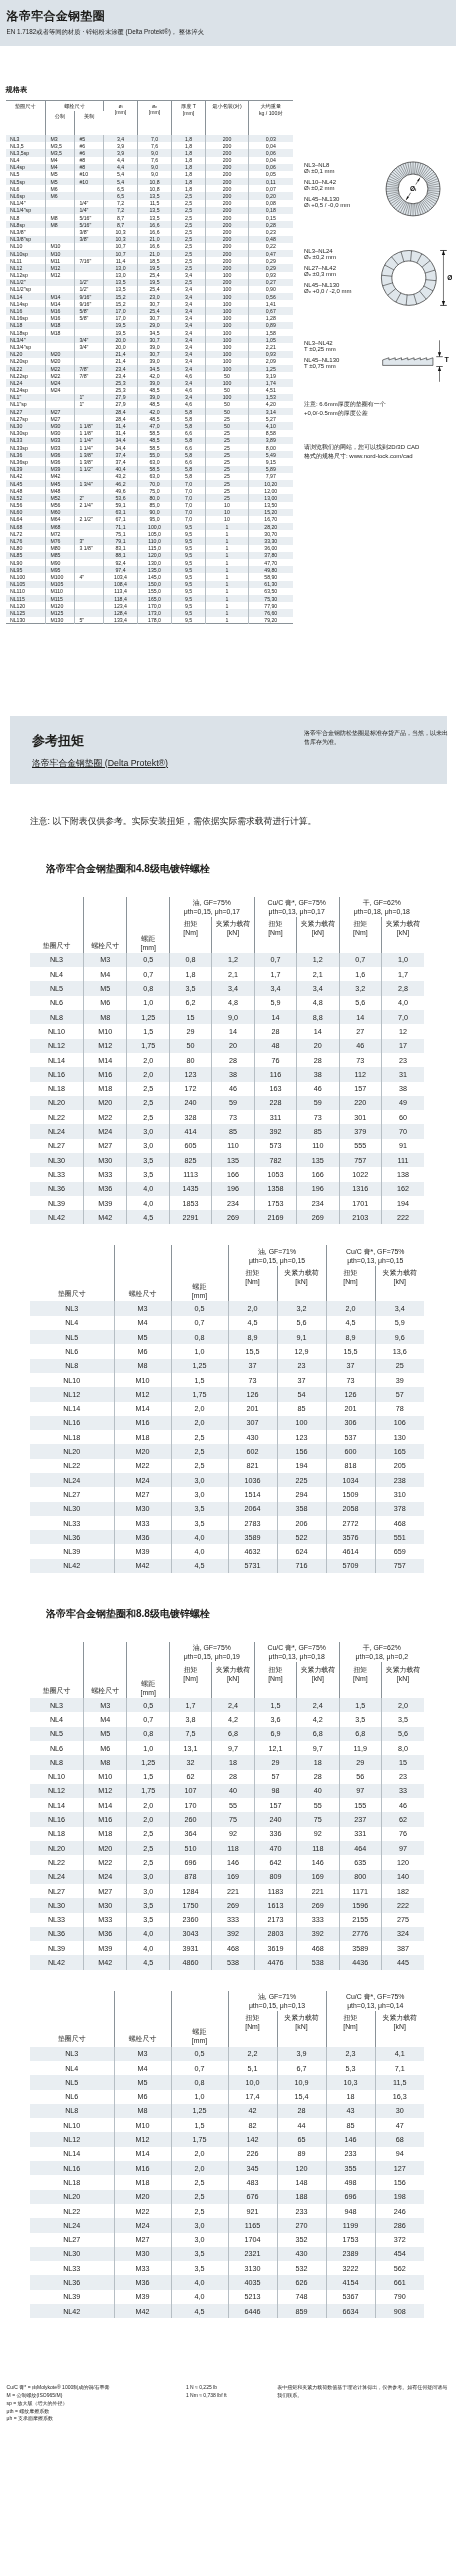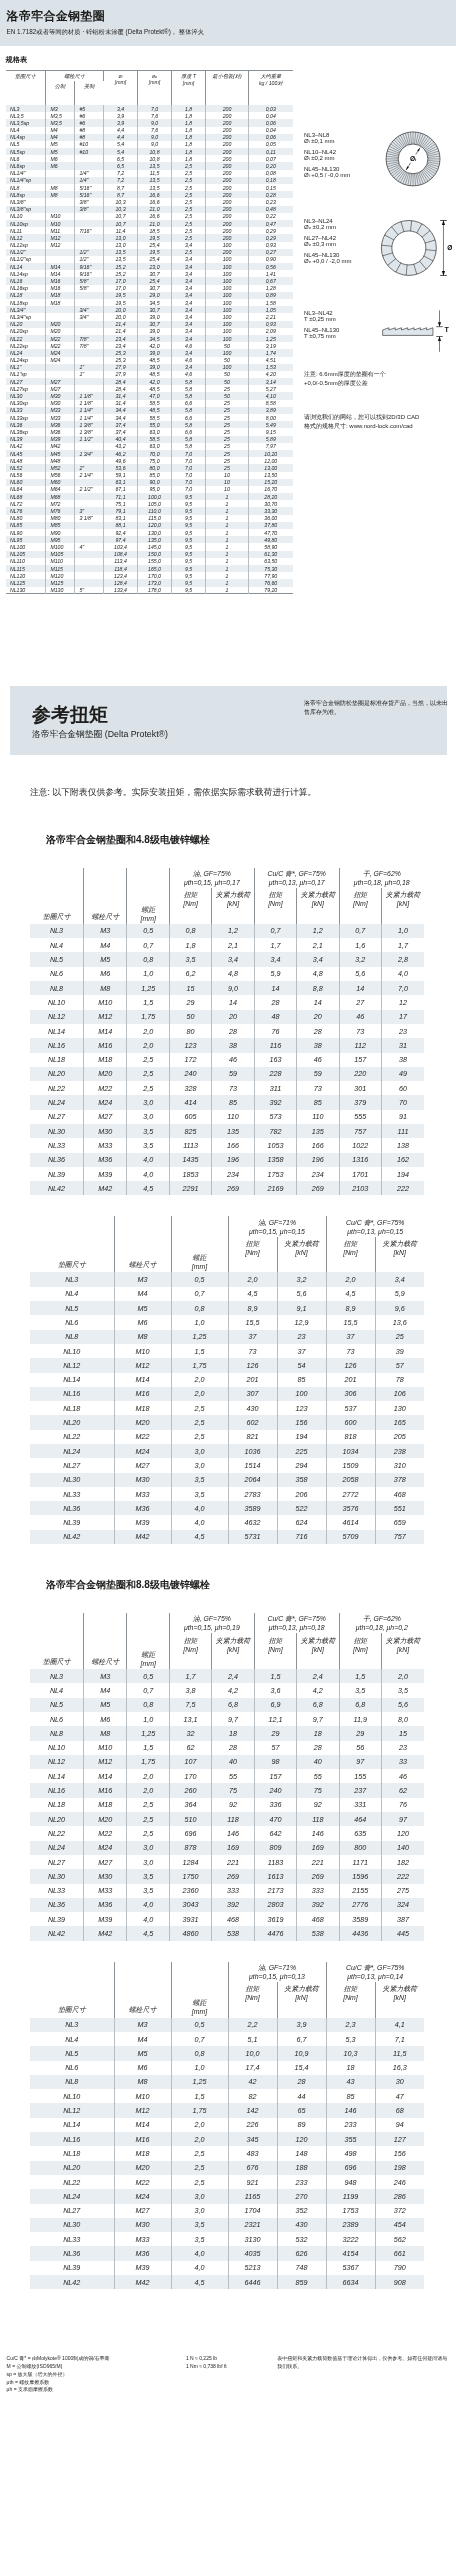--- a/index.html
+++ b/index.html
@@ -6,44 +6,44 @@
   html,body { background:#fff; }
   body {
     width:457px; margin:0 auto; font-family:"Liberation Sans", sans-serif;
     color:#1d1d1b; position:relative;
   }
   .band { background:#dbe2e8; }
   .header-band { padding:7.7px 6.6px 8.8px 6.6px; }
   .header-band h1 { font-size:12px; font-weight:bold; letter-spacing:0.3px; }
   .header-band .sub { font-size:6.3px; margin-top:3.3px; color:#222; }
 
-  .spec-section { position:relative; padding:8.8px 5.5px 4.4px 5.5px; min-height:636px; }
+  .spec-section { position:relative; padding:8.8px 5.5px 4.4px 5.5px; min-height:636px;margin-top:30px; }
   .spec-section h2 { font-size:7.2px; font-weight:bold; margin-bottom:5.5px; }
 
-  table { border-collapse:collapse;font-style:italic; }
+  table { border-collapse:collapse; }
   .spec-table { width:286px; font-size:5.2px; border-top:0.6px solid #8a9298; border-bottom:0.6px solid #8a9298; table-layout:fixed; }
   .spec-table th { font-weight:normal; font-size:5.2px; vertical-align:top; padding:1.7px 1.1px 7.7px 1.1px; border-right:0.6px solid #8a9298; white-space:pre-line; text-align:center; }
   .spec-table th:last-child { border-right:none; }
   .spec-table th.group { padding-bottom:1.1px; }
   .spec-table td { height:7.2px; padding:0 2.2px; text-align:center; border-right:0.6px solid #b6bec4; }
   .spec-table td:last-child { border-right:none; }
   .spec-table td:first-child, .spec-table td:nth-child(2), .spec-table td:nth-child(3) { text-align:left; padding-left:4.4px; }
   tr.stripe { background:#e9eef2; }
 
   .spec-right { position:absolute; left:304px; top:83px; width:150px; min-height:545px; font-size:6px; }
   .fig-block { display:flex; align-items:flex-start; }
   .fig-labels { width:76px; display:flex; flex-direction:column; gap:5px; padding-top:3.3px; }
   .fig-labels .tol-range { font-size:6px; }
   .fig-labels .tol-val { font-size:6px; }
   .thickness-note, .cad-note { font-size:6px; line-height:1.5; white-space:pre-line; }
   .stock-note { position:absolute; left:0; top:570px; width:148px; font-size:6px; line-height:1.55; }
 
   .torque-band { margin:4.4px 10px 0 10px; padding:15.4px 0 14.3px 22px; }
-  .torque-band h2 { font-size:19px; font-weight:bold; }
-  .torque-band .sub { font-size:8.8px; margin-top:1px; }
+  .torque-band h2 { font-size:13px; font-weight:bold; }
+  .torque-band .sub { font-size:8.8px; margin-top:8px;text-decoration:underline; }
   .torque-notice { font-size:8.8px; padding:32px 11px 0 30px; }
 
   .torque-tbl-section { padding:0 0 0 30px; }
   .torque-tbl-section h3 { font-size:10px; font-weight:bold; margin:34px 0 0 16px; }
   .torque-table { width:394px; font-size:7.2px; margin-top:21px; table-layout:fixed; }
   .torque-table thead th { font-weight:normal; font-size:6.9px; white-space:pre-line; text-align:center; vertical-align:top; border-right:0.6px solid #8a9298; }
   .torque-table thead tr.grp-row th { padding:1.1px 1.1px 2.2px 1.1px; }
   .torque-table thead tr.lbl-row th { padding:2.2px 1.1px 16.5px 1.1px; }
   .torque-table thead th:last-child { border-right:none; }
   .torque-table thead th.base { vertical-align:bottom; padding-bottom:18.7px; }

